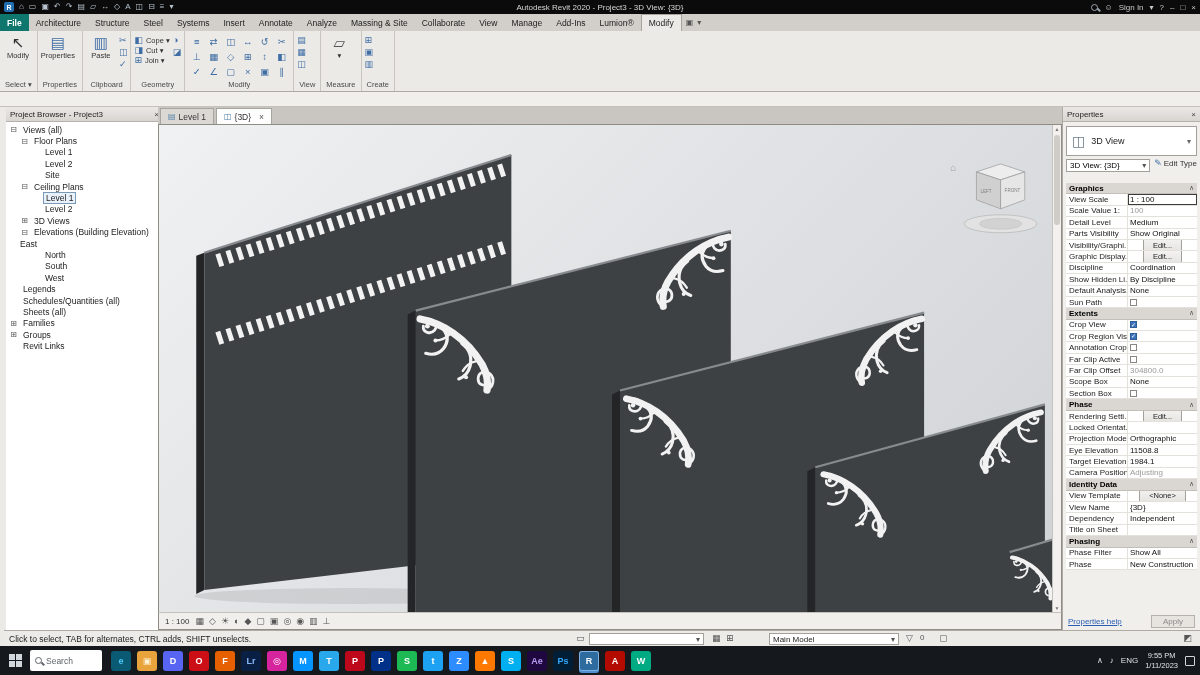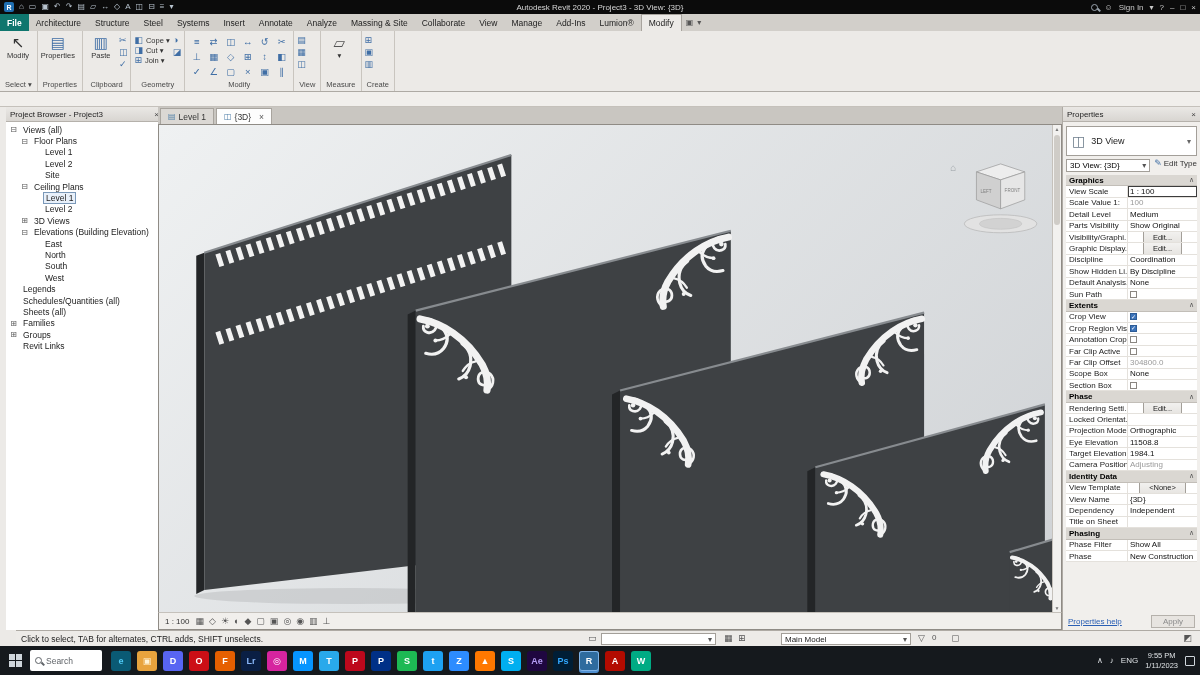--- a/index.html
+++ b/index.html
@@ -73,37 +73,37 @@
 
 .props{position:absolute;top:107px;left:1062px;width:138px;height:523px;background:#f1efec;border-left:1px solid #aeaaa4;display:flex;flex-direction:column;font-size:8px}
 .typebox{margin:4px 3px 0;background:#fff;border:1px solid #a39f99;height:30px;display:flex;align-items:center;gap:6px;padding:0 5px;flex:none}
 .cubeglyph{font-size:14px;color:#6b7b8a}
 .tname{font-size:9px;color:#222}
 .tarrow{margin-left:auto;color:#666}
 .selrow{display:flex;align-items:flex-start;margin:3px 3px;gap:4px;flex:none}
 .typesel{flex:1;background:#fff;border:1px solid #a39f99;height:13px;display:flex;align-items:center;padding:0 3px}
 .typesel .ar{margin-left:auto;color:#555}
 .edittype{display:flex;align-items:center;gap:2px;color:#333;white-space:nowrap}
-.pgrid{flex:1;margin:0 3px;overflow:hidden}
+.pgrid{flex:1;margin:8px 3px;overflow:hidden}
 .sec{height:11.4px;background:#dad7d2;font-weight:bold;display:flex;align-items:center;padding:0 3px;border-bottom:1px solid #c2beb8}
 .chev{margin-left:auto;font-size:7px;color:#555;font-weight:normal}
 .prow{height:11.4px;display:flex;border-bottom:1px solid #e4e1dc;background:#fff}
 .plab{width:62px;padding:0 3px;display:flex;align-items:center;border-right:1px solid #e4e1dc;color:#222;white-space:nowrap;overflow:hidden;flex:none}
 .pval{flex:1;display:flex;align-items:center;padding:0 2px;white-space:nowrap;overflow:hidden;color:#111}
 .pval.dis{color:#9a9a9a}
 .pval.focus{outline:1.5px solid #3c3c3c;outline-offset:-1.5px}
 .pbtn{border:1px solid #a39f99;background:linear-gradient(#fdfdfd,#dcd9d4);padding:16px 9px;height:9px;display:flex;align-items:center;font-size:7.5px;margin:0 auto;color:#222}
 .cb{width:7px;height:7px;border:1px solid #8a8681;background:#fff;display:flex;align-items:center;justify-content:center;font-size:6px;color:#fff;line-height:1}
 .cb.on{background:#3c73b9;border-color:#2d5c96}
 .pfoot{height:17px;display:flex;align-items:center;padding:0 5px;flex:none}
 .phelp{color:#2a5fb4;text-decoration:underline}
 .apply{margin-left:auto;border:1px solid #b5b1ab;background:#e7e4e0;color:#8a8a8a;padding:1px 11px}
 
 
-.statusbar{position:absolute;top:630px;left:16px;right:0;height:16px;background:#edebe8;border-top:1px solid #aeaaa4;font-size:8.5px;color:#222;display:flex;align-items:center;padding:0 5px}
+.statusbar{position:absolute;top:630px;left:4px;right:0;height:16px;background:#edebe8;border-top:1px solid #aeaaa4;font-size:8.5px;color:#222;display:flex;align-items:center;padding:0 5px}
 .sselect{position:absolute;height:12px;background:#fff;border:1px solid #a39f99;display:flex;align-items:center;font-size:8px;padding:0 3px;top:2px}
 .sselect .ar{margin-left:auto;color:#555}
 .sicon{position:absolute;top:2px;font-size:9px;color:#555}
 
 
 .taskbar{position:absolute;bottom:0;left:0;right:0;height:29px;background:#15191d;display:flex;align-items:center;color:#e8eaed}
 .start{width:30px;height:29px;display:flex;align-items:center;justify-content:center}
 .winlogo{display:grid;grid-template-columns:6px 6px;grid-template-rows:6px 6px;gap:1px}
 .winlogo span{background:#cfd6dc}
 .tsearch{width:72px;height:21px;background:#fff;border-radius:2px;display:flex;align-items:center;gap:4px;padding:0 5px;color:#5f6368;font-size:8.5px;margin-right:9px}
@@ -327,21 +327,21 @@
           <span class="tlabel">Level 2</span>
         </div>
         <div class="titem" style="padding-left: 14px;">
           <span class="exp">⊞</span>
           <span class="tlabel">3D Views</span>
         </div>
         <div class="titem" style="padding-left: 14px;">
           <span class="exp">⊟</span>
           <span class="tlabel">Elevations (Building Elevation)</span>
         </div>
-        <div class="titem" style="padding-left: 25px;">
+        <div class="titem" style="">
           <span class="noexp"></span>
           <span class="tlabel">East</span>
         </div>
         <div class="titem" style="padding-left: 25px;">
           <span class="noexp"></span>
           <span class="tlabel">North</span>
         </div>
         <div class="titem" style="padding-left: 25px;">
           <span class="noexp"></span>
           <span class="tlabel">South</span>

